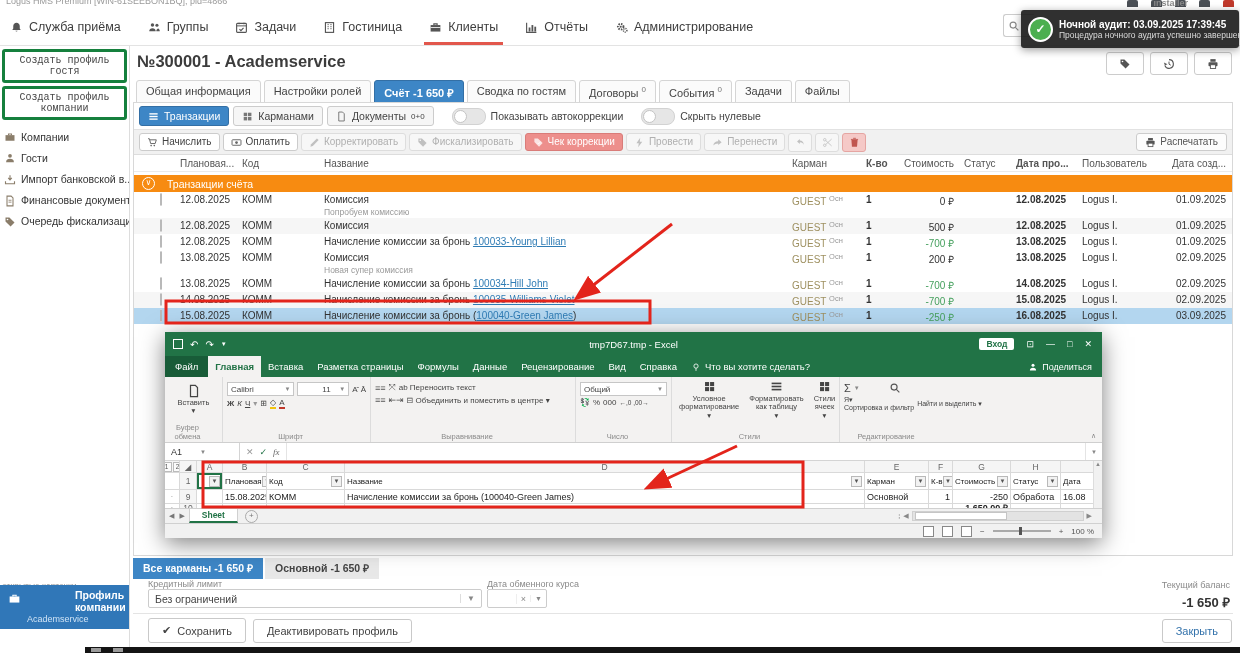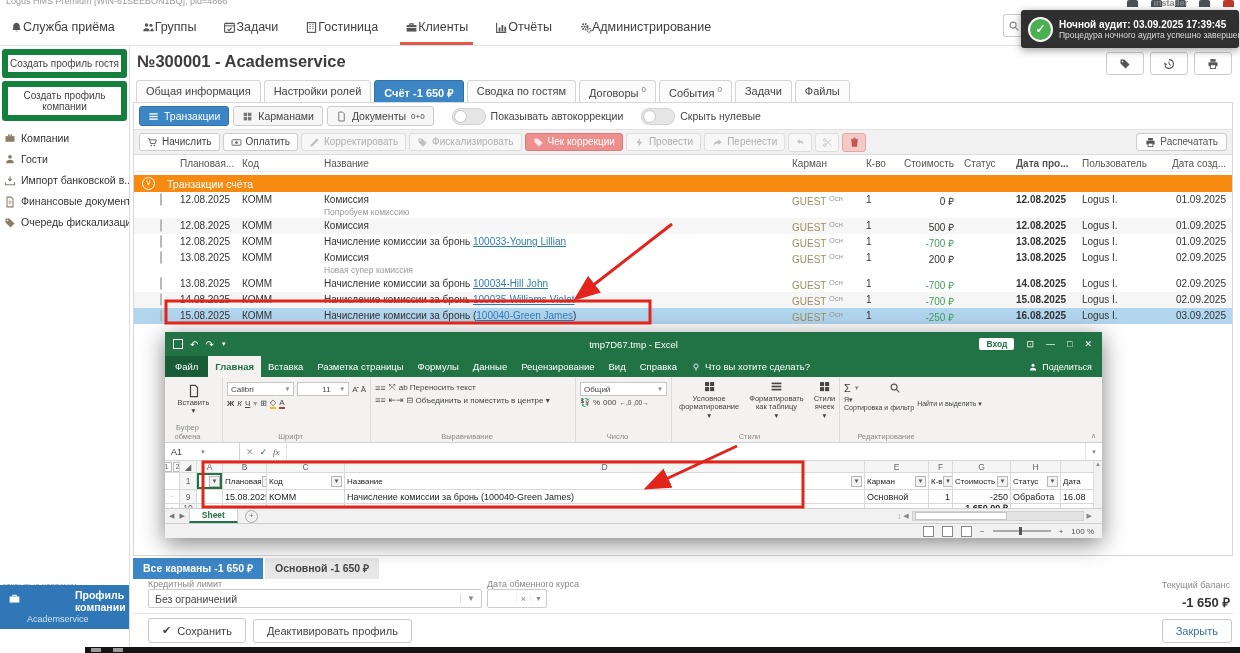--- a/index.html
+++ b/index.html
@@ -10,38 +10,38 @@
   
   .win-title-frag{position:absolute;top:-4px;left:6px;font-size:9px;color:#9a9a9a;white-space:nowrap;}
   .win-ctrl-frag{position:absolute;top:0;right:6px;display:flex;gap:13px;height:7px;overflow:hidden;}
   .win-ctrl-frag span{width:11px;height:10px;background:#4a4f55;border-radius:2px;}
   .win-ctrl-frag span.red{background:#c0392b;}
   .installer-frag{position:absolute;top:-2px;right:52px;font-size:9px;font-weight:bold;color:#8a8a8a;z-index:85;}
 
   
   .navbar{position:absolute;top:8px;left:0;right:0;height:37px;background:#fff;
           border-bottom:1px solid #e3e3e3;display:flex;align-items:stretch;gap:27px;padding-left:10px;}
-  .nav-item{display:flex;align-items:center;font-size:12.5px;color:#3e3e3e;position:relative;cursor:default;}
+  .nav-item{display:flex;align-items:center;gap:6px;font-size:12.5px;color:#3e3e3e;position:relative;cursor:default;}
   .nav-item .ic{color:#555;}
   .nav-item.active::after{content:"";position:absolute;left:-5px;right:-5px;bottom:0;height:3px;background:#e2574c;}
   .nav-search-frag{position:absolute;top:14px;left:1003px;width:26px;height:21px;border:1px solid #ccc;
                    border-right:none;border-radius:3px 0 0 3px;display:flex;align-items:center;padding-left:4px;color:#888;z-index:5;background:#fff;}
 
   
   .toast{position:absolute;top:10px;left:1021px;width:218px;height:38px;background:rgba(25,25,25,.9);
          border-radius:3px;z-index:90;display:flex;align-items:center;box-shadow:0 2px 8px rgba(0,0,0,.4);}
   .toast .check{width:21px;height:21px;border-radius:50%;background:#4caf50;border:2px solid #fff;margin:0 6px 0 7px;
                 display:flex;align-items:center;justify-content:center;color:#fff;font-size:12px;font-weight:bold;flex:none;}
   .toast .t-title{font-size:10px;font-weight:bold;color:#fff;white-space:nowrap;}
   .toast .t-msg{font-size:8.5px;color:#dcdcdc;white-space:nowrap;}
 
   
   .sidebar{position:absolute;top:46px;left:0;width:129px;height:601px;background:#fff;border-right:1px solid #ddd;}
-  .side-btn{margin:3px 2px 0 2px;border:6px solid #15803d;border-radius:3px;background:#fff;
-            font-size:10px;color:#444;text-align:center;padding:3px 0;cursor:pointer;}
+  .side-btn{margin:3px 2px 0 2px;border:3px solid #15803d;border-radius:3px;background:#fff;
+            font-size:10px;color:#444;text-align:center;padding:3px 0;cursor:pointer;font-family:Liberation Mono, monospace;}
   .side-items{margin-top:6px;}
   .side-item{display:flex;align-items:center;gap:5px;font-size:10.5px;color:#333;padding:4px 2px 4px 4px;cursor:pointer;white-space:nowrap;overflow:hidden;}
   .side-item .ic{color:#8a7d6a;flex:none;}
   .side-caption{position:absolute;bottom:56px;left:2px;font-size:8.5px;color:#999;}
   .side-card{position:absolute;bottom:18px;left:0;width:129px;background:#3077b8;color:#fff;padding:4px 6px 5px 8px;
              box-sizing:border-box;display:flex;gap:6px;align-items:flex-start;cursor:pointer;}
   .side-card .ct{font-size:10.5px;font-weight:bold;margin-left:48px;}
   .side-card .cs{font-size:9px;color:#cfe3f5;margin-top:1px;}
 
   
@@ -83,21 +83,21 @@
   .print-btn{margin-left:auto;display:flex;align-items:center;gap:4px;font-size:10px;color:#555;
              border:1px solid #ccc;border-radius:3px;background:#fcfcfc;padding:2px 8px;cursor:pointer;}
 
   .tbl-header{display:flex;align-items:center;height:16px;font-size:10px;color:#555;padding-left:26px;border-bottom:1px solid #eaeaea;}
   .hdr-check{width:10px;height:10px;background:#555;border-radius:2px;}
   .c-check{width:20px;flex:none;}
   .c-date{width:62px;flex:none;}
   .c-code{width:82px;flex:none;}
   .c-name{flex:1;min-width:0;}
   .c-pocket{width:74px;flex:none;}
-  .c-qty{width:30px;flex:none;}
+  .c-qty{width:30px;flex:none;font-weight:bold;}
   .c-amount{width:58px;flex:none;text-align:right;}
   .c-status{width:56px;flex:none;padding-left:10px;box-sizing:border-box;}
   .c-date2{width:66px;flex:none;padding-left:6px;box-sizing:border-box;font-weight:bold;}
   .c-user{width:84px;flex:none;padding-left:6px;box-sizing:border-box;}
   .c-created{width:72px;flex:none;text-align:right;padding-right:6px;box-sizing:border-box;}
 
   .group-row{margin-top:3px;height:17px;background:#f78b11;color:#fff;display:flex;align-items:center;
              font-size:10.5px;gap:12px;padding-left:8px;cursor:pointer;}
   .group-row .circ{width:11px;height:11px;border:1px solid #fff;border-radius:50%;font-size:8px;line-height:10px;text-align:center;}
 

